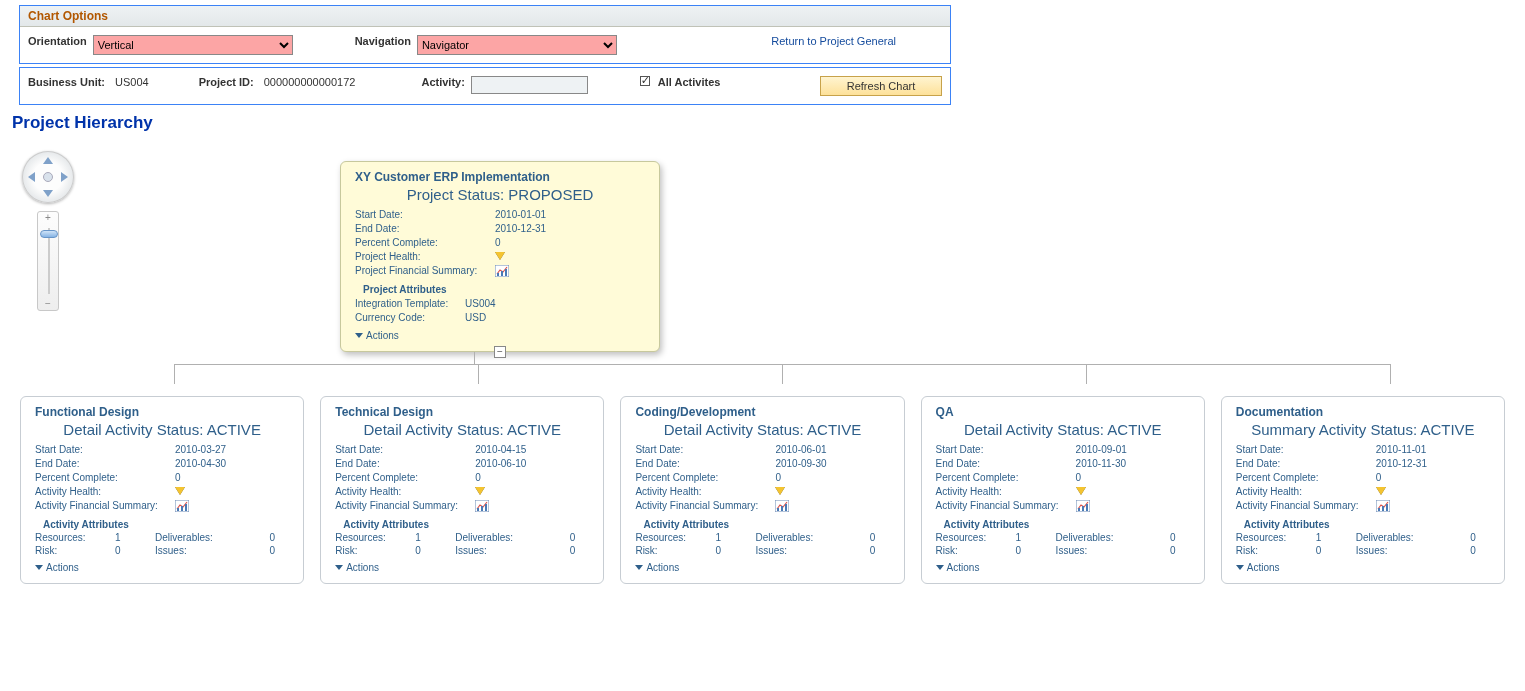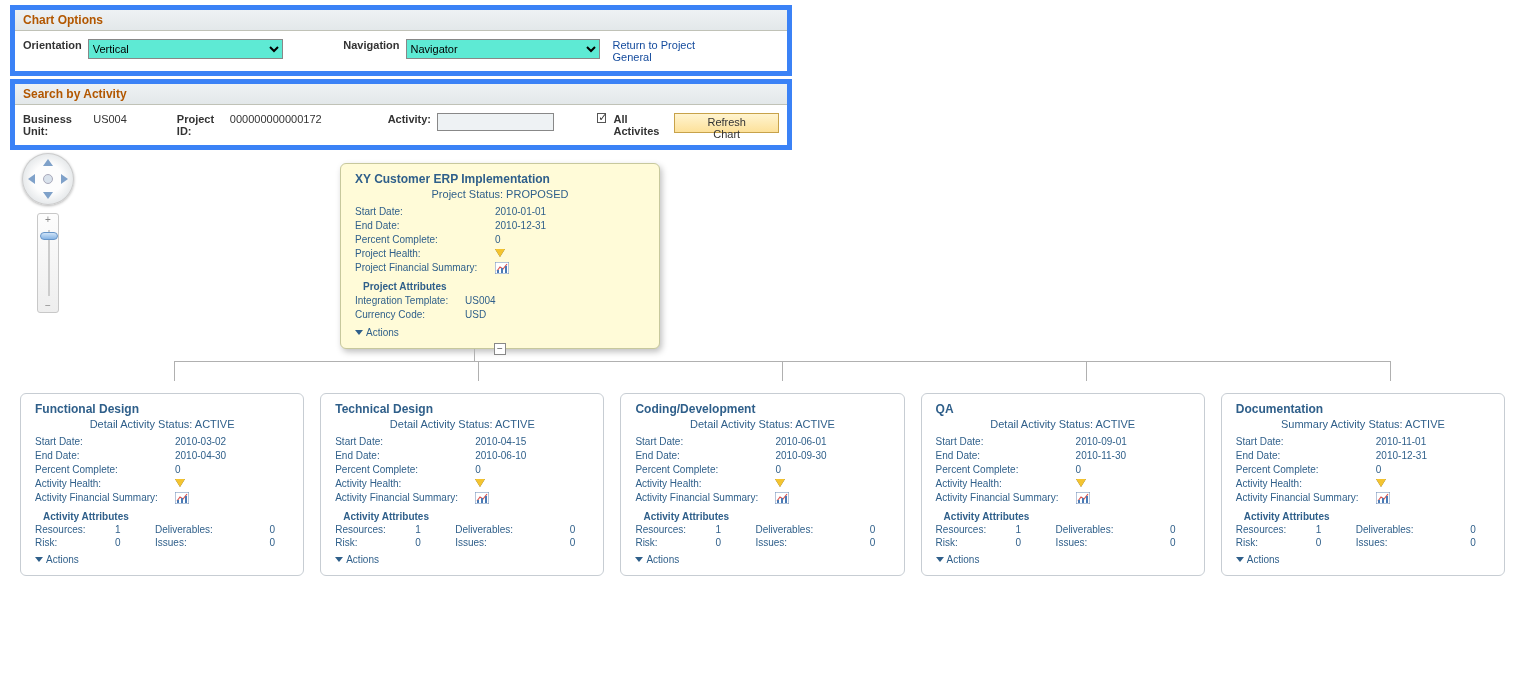--- a/index.html
+++ b/index.html
@@ -1,24 +1,24 @@
 <!DOCTYPE html>
 <html><head>
 <meta charset="utf-8">
 <style>
 * { box-sizing: border-box; }
 body { margin:0; font-family: Arial, sans-serif; font-size:11px; color:#333; background:#fff; }
 .container { width:1525px; padding:5px 10px; }
 
-.panel { border:5px solid #3b82f6; margin-bottom:3px; width:782px; }
+.panel { border:1px solid #3b82f6; margin-bottom:3px; width:932px;margin-left:9px; }
 .panel-hdr { background:linear-gradient(#eef2f4,#e3e8ea); border-bottom:1px solid #c0c2b7; padding:3px 8px; color:#b25700; font-weight:bold; font-size:12px; }
 .panel-body { padding:8px 8px; display:flex; gap:6px; }
 
 label.fld { font-weight:bold; font-size:11px; color:#333; }
-select.sel { font-size:11px; height:20px; border:1px solid #888; background:#5eead4; }
+select.sel { font-size:11px; height:20px; border:1px solid #888; background:#fca5a5; }
 .sel-wide { width:200px; }
 input.txtin { font-size:11px; height:18px; border:1px solid #888; background:#eef2f4; width:117px; }
 
 .lnk { color:#134a9c; font-size:11px; text-decoration:none; }
 
 .btn-refresh { background:linear-gradient(#fff4d0,#fde19a); border:1px solid #c7a24a; color:#333; font-size:11px; padding:2px 20px; cursor:pointer; width:122px; height:20px; }
 
 .page-title { color:#0033aa; font-weight:bold; font-size:17px; margin:8px 0 18px 2px; }
 
 .nav-ctrl { position:relative; width:60px; margin-left:12px; }
@@ -31,21 +31,21 @@
 .pan-center { position:absolute; top:21px; left:21px; width:10px; height:10px; border-radius:50%; background:#d9e2ec; border:1px solid #aab; }
 .zoom-track { margin-top:8px; width:22px; height:100px; border:1px solid #c8c8c8; border-radius:3px; background:linear-gradient(#fdfdfd,#eee); margin-left:15px; position:relative; text-align:center; }
 .zoom-pm { font-size:10px; color:#888; line-height:12px; cursor:pointer; }
 .zoom-rail { position:absolute; top:16px; bottom:16px; left:10px; width:2px; background:#ccc; }
 .zoom-handle { position:absolute; top:18px; left:2px; width:18px; height:8px; border-radius:4px; background:linear-gradient(#cfe3f7,#87b4e4); border:1px solid #6795c8; cursor:pointer; }
 
 .chart-area { position:relative; margin-top:-150px; padding-left:0; }
 
 .root-node { position:relative; width:320px; margin-left:330px; background:#fffbd8; border:1px solid #c7c89d; border-radius:6px; box-shadow:2px 3px 6px rgba(0,0,0,0.25); padding:8px 14px 10px; }
 .node-title { color:#2f5f8a; font-weight:bold; font-size:12px; margin-bottom:2px; }
-.node-sub { color:#2f5f8a; font-size:11px; text-align:center; margin-bottom:6px; }
+.node-sub { color:#2f5f8a; font-size:15px; text-align:center; margin-bottom:6px; }
 .kv { display:flex; font-size:10px; color:#2f5f8a; margin:3px 0; }
 .kv .k { flex:0 0 140px; }
 .kv .v { flex:1; }
 .sec-title { color:#2f5f8a; font-weight:bold; font-size:10px; margin:5px 8px 2px; }
 .act-link { color:#2f5f8a; font-size:10px; cursor:pointer; margin-top:4px; display:inline-flex; align-items:center; gap:3px; }
 .tri-down { width:0; height:0; border-left:4px solid transparent; border-right:4px solid transparent; border-top:5px solid #2f5f8a; }
 
 .health-icon { display:inline-block; width:0; height:0; border-left:5px solid transparent; border-right:5px solid transparent; border-top:8px solid #f4c430; filter:drop-shadow(0 0 0.5px #555); }
 .fin-icon { display:inline-block; width:14px; height:12px; position:relative; }
 .fin-icon svg { width:14px; height:12px; }
@@ -84,36 +84,36 @@
       <select class="sel sel-wide">
         <option>Navigator</option>
       </select>
       <div style="flex:1"></div>
       <a href="#" class="lnk">Return to Project General</a>
       <div style="width:40px"></div>
     </div>
   </div>
 
   <div class="panel">
-    <div class="panel-hdr">Search by Activity</div>
     <div class="panel-body">
       <label class="fld">Business Unit:</label>
       <span style="margin-left:4px;margin-right:44px;">US004</span>
       <label class="fld">Project ID:</label>
       <span style="margin-left:4px;margin-right:60px;">000000000000172</span>
       <label class="fld">Activity:</label>
       <input class="txtin" type="text" value="" style="">
       <div style="width:40px"></div>
       <span class="ck"></span>
       <label class="fld" style="font-weight:bold;">All Activites</label>
       <div style="flex:1"></div>
       <button class="btn-refresh">Refresh Chart</button>
     </div>
   </div>
 
+  <div class="page-title">Project Hierarchy</div>
 
   <div class="nav-ctrl">
     <div class="pan-pad">
       <div class="arrow arrow-up"></div>
       <div class="arrow arrow-down"></div>
       <div class="arrow arrow-left"></div>
       <div class="arrow arrow-right"></div>
       <div class="pan-center"></div>
     </div>
     <div class="zoom-track">
@@ -177,21 +177,21 @@
       <div class="conn-drop" style="left:154px;"></div>
       <div class="conn-drop" style="left:458px;"></div>
       <div class="conn-drop" style="left:762px;"></div>
       <div class="conn-drop" style="left:1066px;"></div>
       <div class="conn-drop" style="left:1370px;"></div>
     </div>
 
     <div class="children" id="children-container">
         <div class="child-node"><div class="node-title">Functional Design</div><div class="node-sub">Detail Activity Status: ACTIVE</div><div class="kv">
             <span class="k">Start Date:</span>
-            <span class="v">2010-03-02</span>
+            <span class="v">2010-03-27</span>
           </div><div class="kv">
             <span class="k">End Date:</span>
             <span class="v">2010-04-30</span>
           </div><div class="kv">
             <span class="k">Percent Complete:</span>
             <span class="v">0</span>
           </div><div class="kv">
             <span class="k">Activity Health:</span>
             <span class="v"><span class="health-icon"></span></span>
           </div><div class="kv">

